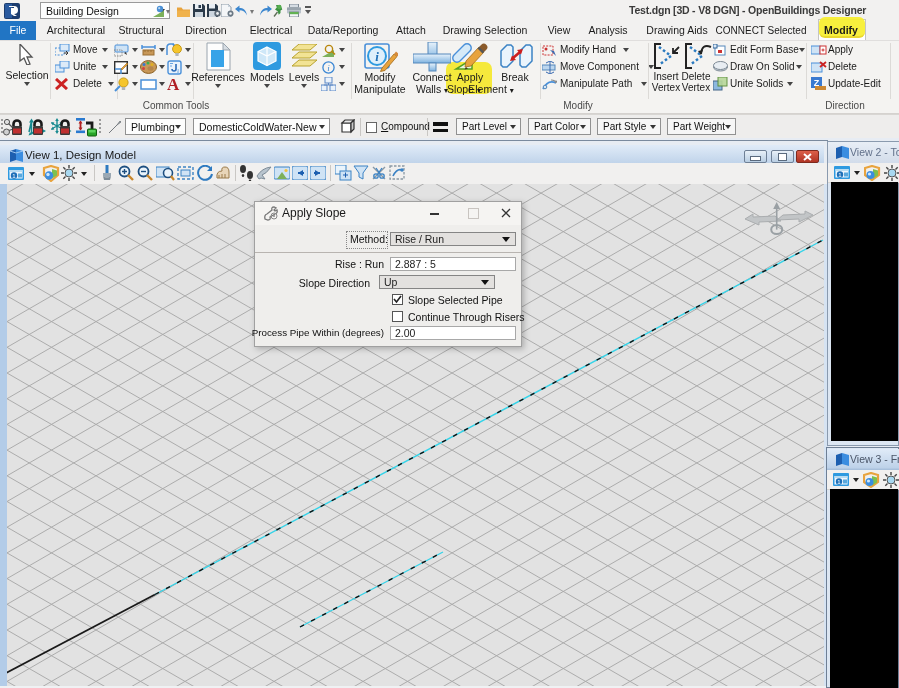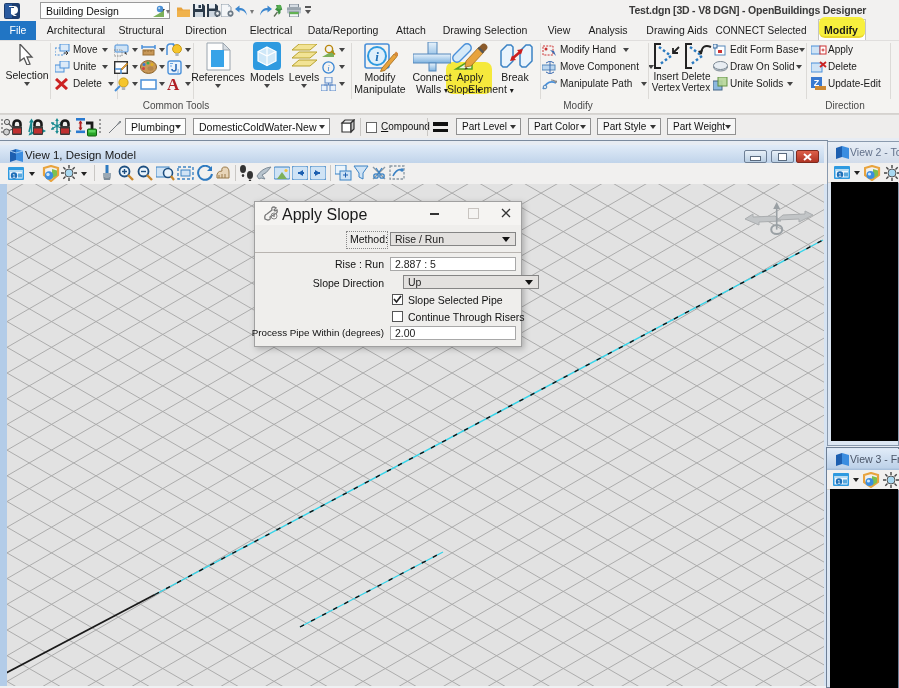--- a/index.html
+++ b/index.html
@@ -648,35 +648,35 @@
     <div class="a" style="left:4px;top:42px;width:68px;height:199px;background:#000"></div>
   </div>
 
   <div class="a" id="dlg">
     <div class="ttl">
       <svg class="a" style="left:8px;top:4px" width="16" height="15">
           <path d="M2 13 Q1 9 4 8 L9 4 Q8 1 11 1 l2 1 -2 2 1 1 2-1 q1 3-2 4 L7 11 Q8 14 5 14 Z" fill="none" stroke="#777" stroke-width="1.3"></path>
           <circle cx="11" cy="10" r="3" fill="none" stroke="#888" stroke-width="1"></circle>
           <circle cx="11" cy="10" r="1" fill="#888"></circle>
         </svg>
-      <div class="a" style="left:27px;top:4px;font-size:16px;color:#1a1a1a">Apply Slope</div>
+      <div class="a" style="left:27px;top:4px;font-size:12px;color:#1a1a1a">Apply Slope</div>
       <div class="a" style="left:175px;top:11px;width:9px;height:1.5px;background:#333"></div>
       <div class="a" style="left:213px;top:6px;width:9px;height:9px;border:1.2px solid #c8c4c0"></div>
       <svg class="a" style="left:246px;top:6px" width="10" height="10">
           <path d="M1 1 L9 9 M9 1 L1 9" stroke="#333" stroke-width="1.3"></path>
         </svg>
     </div>
     <div class="a" style="left:91px;top:29px;width:40px;height:16px;border:1px dotted #888"></div>
     <div class="dlabel" style="left:95px;top:31px">Method:</div>
     <div class="gcombo" style="left:135px;top:30px;width:126px">Rise / Run<span class="ca"></span></div>
     <div class="a" style="left:0;top:50px;width:266px;height:1px;background:#b8b4b0"></div>
     <div class="dlabel" style="right:137px;top:56px">Rise : Run</div>
     <div class="tbox" style="left:135px;top:54.5px;width:126px">2.887 : 5</div>
-    <div class="dlabel" style="right:137px;top:74.5px">Slope Direction</div>
-    <div class="gcombo" style="left:148px;top:73px;width:136px">Up<span class="ca"></span></div>
+    <div class="dlabel" style="right:151px;top:74.5px">Slope Direction</div>
+    <div class="gcombo" style="left:124px;top:73px;width:116px">Up<span class="ca"></span></div>
     <div class="cb" style="left:137px;top:91.5px">
         <svg width="9" height="9" style="margin:0">
           <path d="M1 4 L3.5 7 L8 1" stroke="#222" stroke-width="1.6" fill="none"></path>
         </svg>
       </div>
     <div class="dlabel" style="left:153px;top:91.5px">Slope Selected Pipe</div>
     <div class="cb" style="left:137px;top:108.5px"></div>
     <div class="dlabel" style="left:153px;top:108.5px">Continue Through Risers</div>
     <div class="dlabel" style="right:137px;top:125px;font-size:9.8px">Process Pipe Within (degrees)</div>
     <div class="tbox" style="left:135px;top:123.5px;width:126px">2.00</div>

